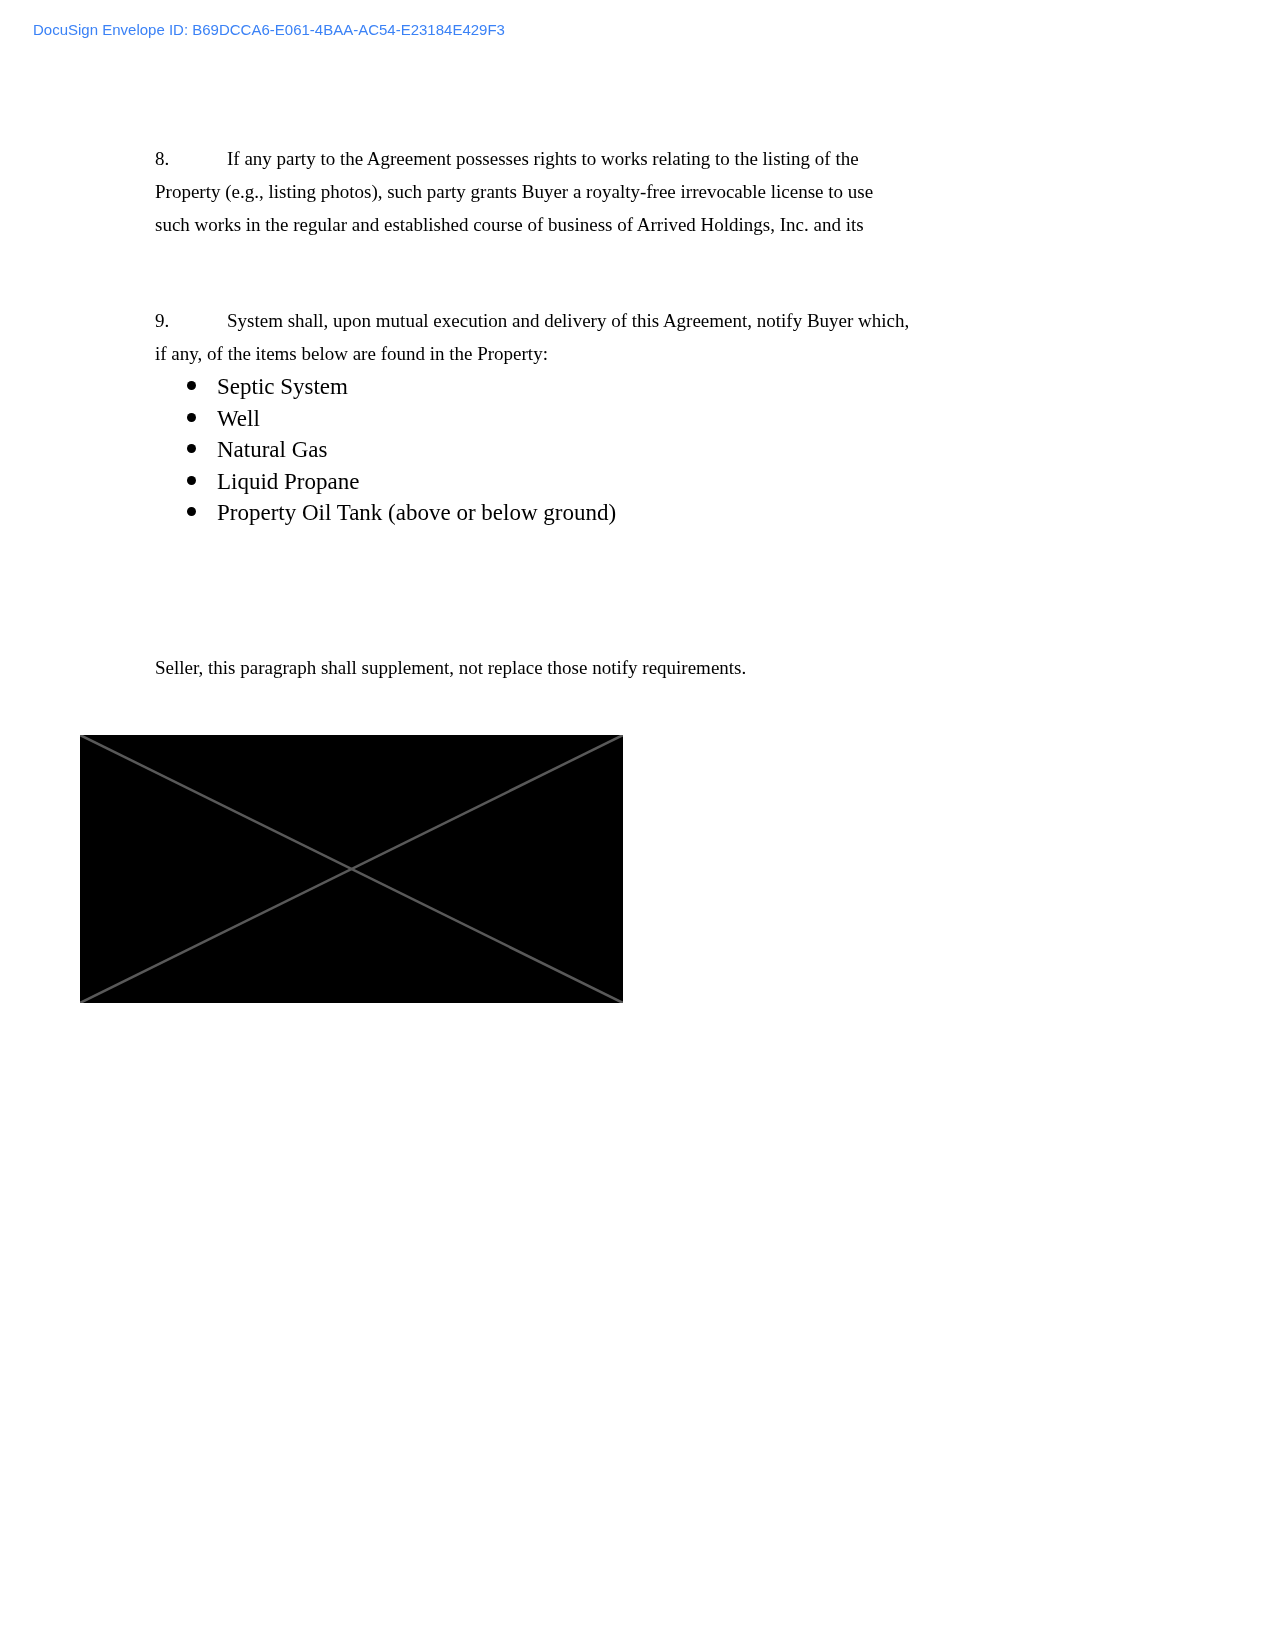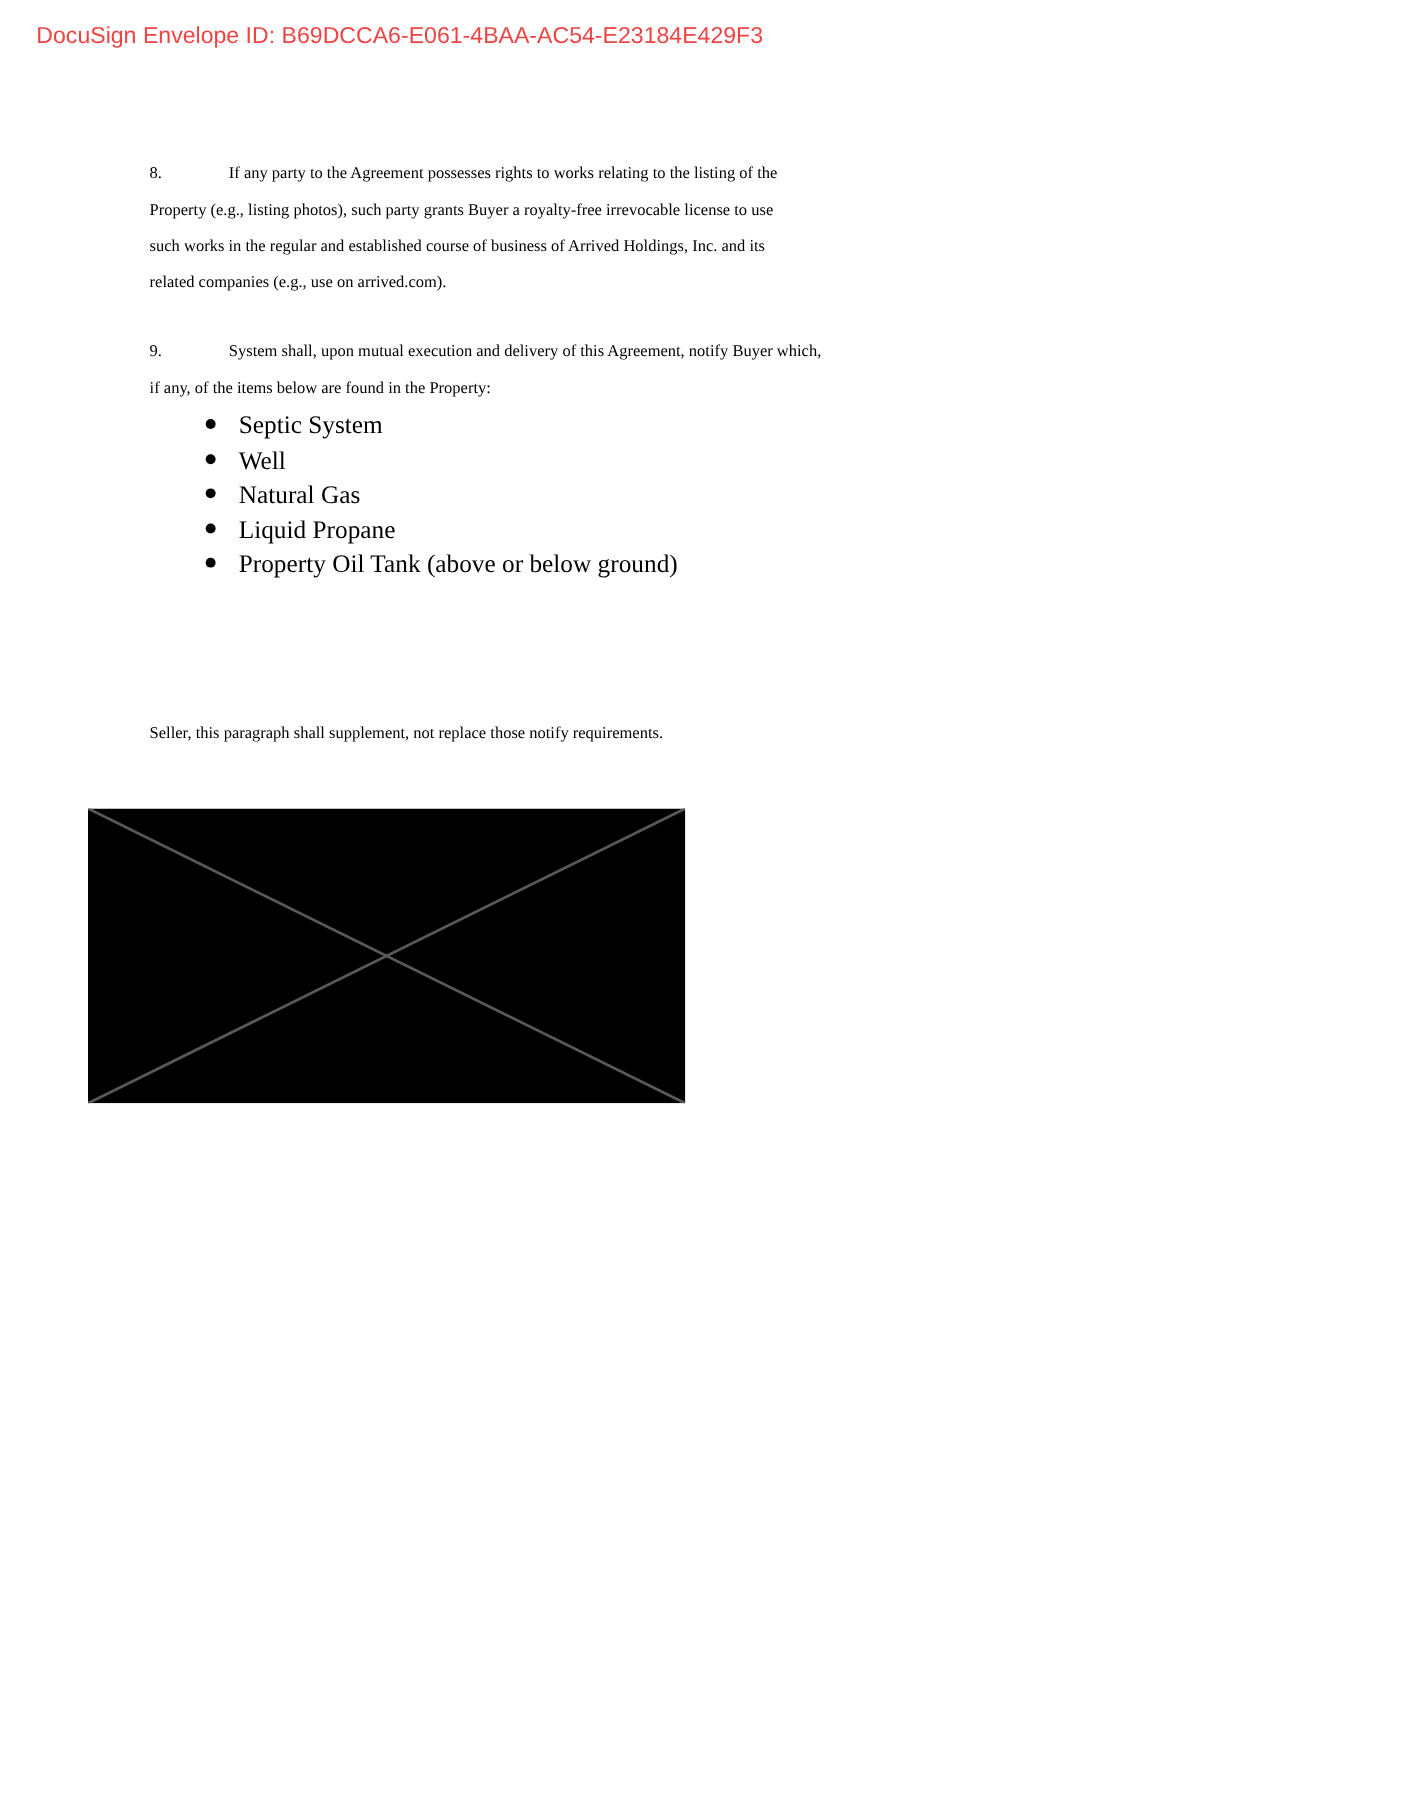--- a/index.html
+++ b/index.html
@@ -10,29 +10,29 @@
     background: #ffffff;
     font-family: "Liberation Serif", serif;
     color: #000000;
     overflow: hidden;
   }
   .envelope-header {
     position: absolute;
     left: 33px;
     top: 21px;
     font-family: "Liberation Sans", sans-serif;
-    font-size: 21px;
-    color: #ef4444;
+    font-size: 15px;
+    color: #3b82f6;
     white-space: nowrap;
   }
   .text-block {
     position: absolute;
-    left: 136px;
+    left: 155px;
     width: 1000px;
-    font-size: 15px;
+    font-size: 19px;
     line-height: 33px;
   }
   .line { white-space: nowrap; }
   .pnum { display: inline-block; width: 72px; }
   .first-indent { padding-left: 72px; }
   #para-8 { top: 142; top: 142px; }
   #para-9 { top: 304px; }
   #closing-para { top: 651px; }
   .items-list {
     position: absolute;
@@ -72,21 +72,20 @@
 <body>
 
 <div class="page">
 
   <div class="envelope-header">DocuSign Envelope ID: B69DCCA6-E061-4BAA-AC54-E23184E429F3</div>
 
   <div class="text-block" id="para-8">
     <div class="line"><span class="pnum">8.</span><span>If any party to the Agreement possesses rights to works relating to the listing of the</span></div>
     <div class="line">Property (e.g., listing photos), such party grants Buyer a royalty-free irrevocable license to use</div>
     <div class="line">such works in the regular and established course of business of Arrived Holdings, Inc. and its</div>
-    <div class="line">related companies (e.g., use on arrived.com).</div>
   </div>
 
   <div class="text-block" id="para-9">
     <div class="line"><span class="pnum">9.</span><span>System shall, upon mutual execution and delivery of this Agreement, notify Buyer which,</span></div>
     <div class="line">if any, of the items below are found in the Property:</div>
   </div>
 
   <ul class="items-list">
     <li><span class="bullet-dot"></span><span>Septic System</span></li>
     <li><span class="bullet-dot"></span><span>Well</span></li>

